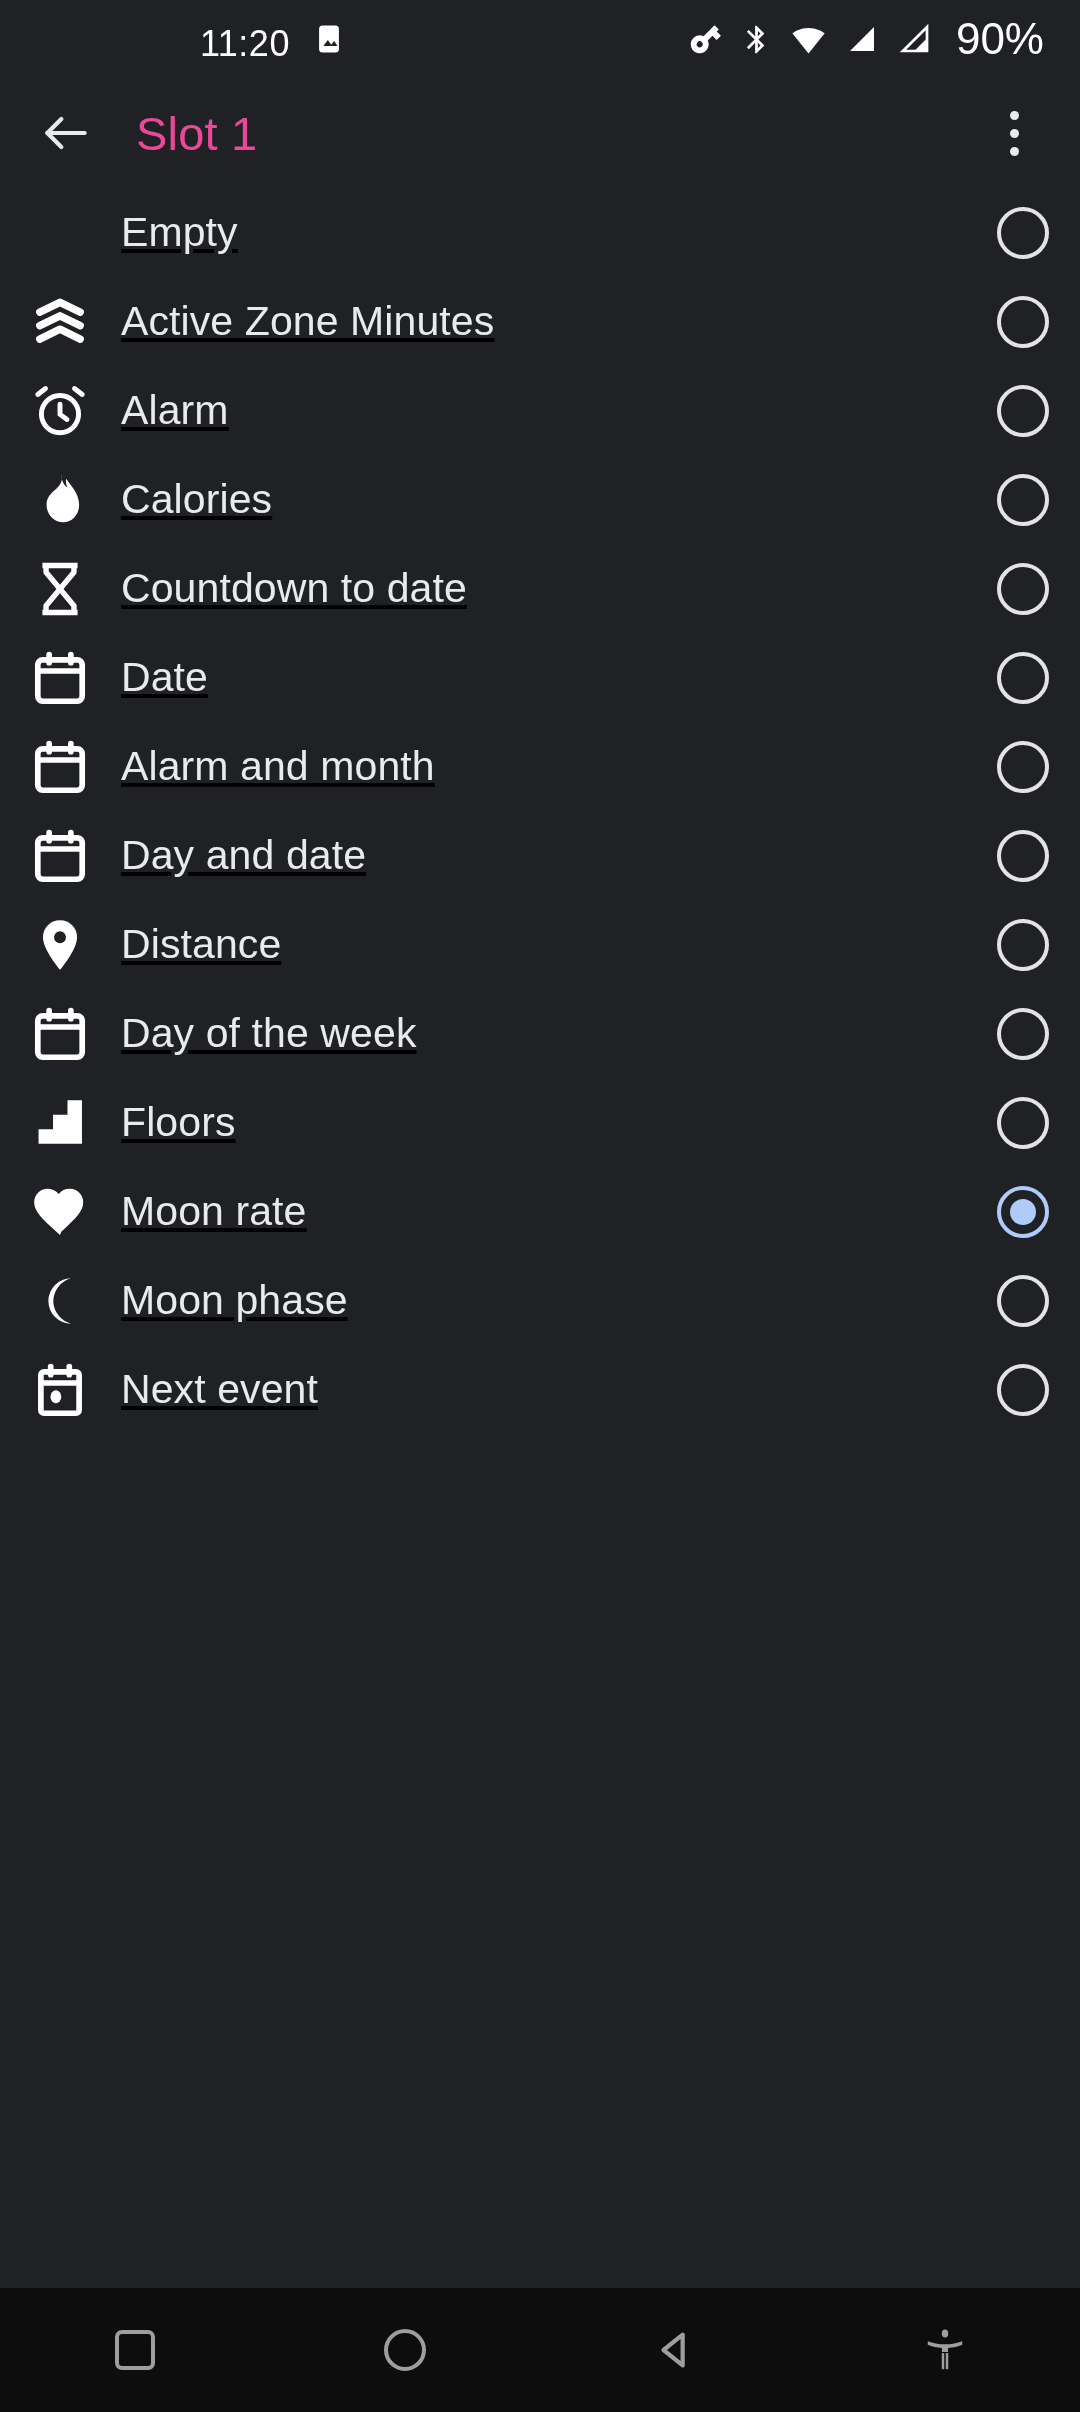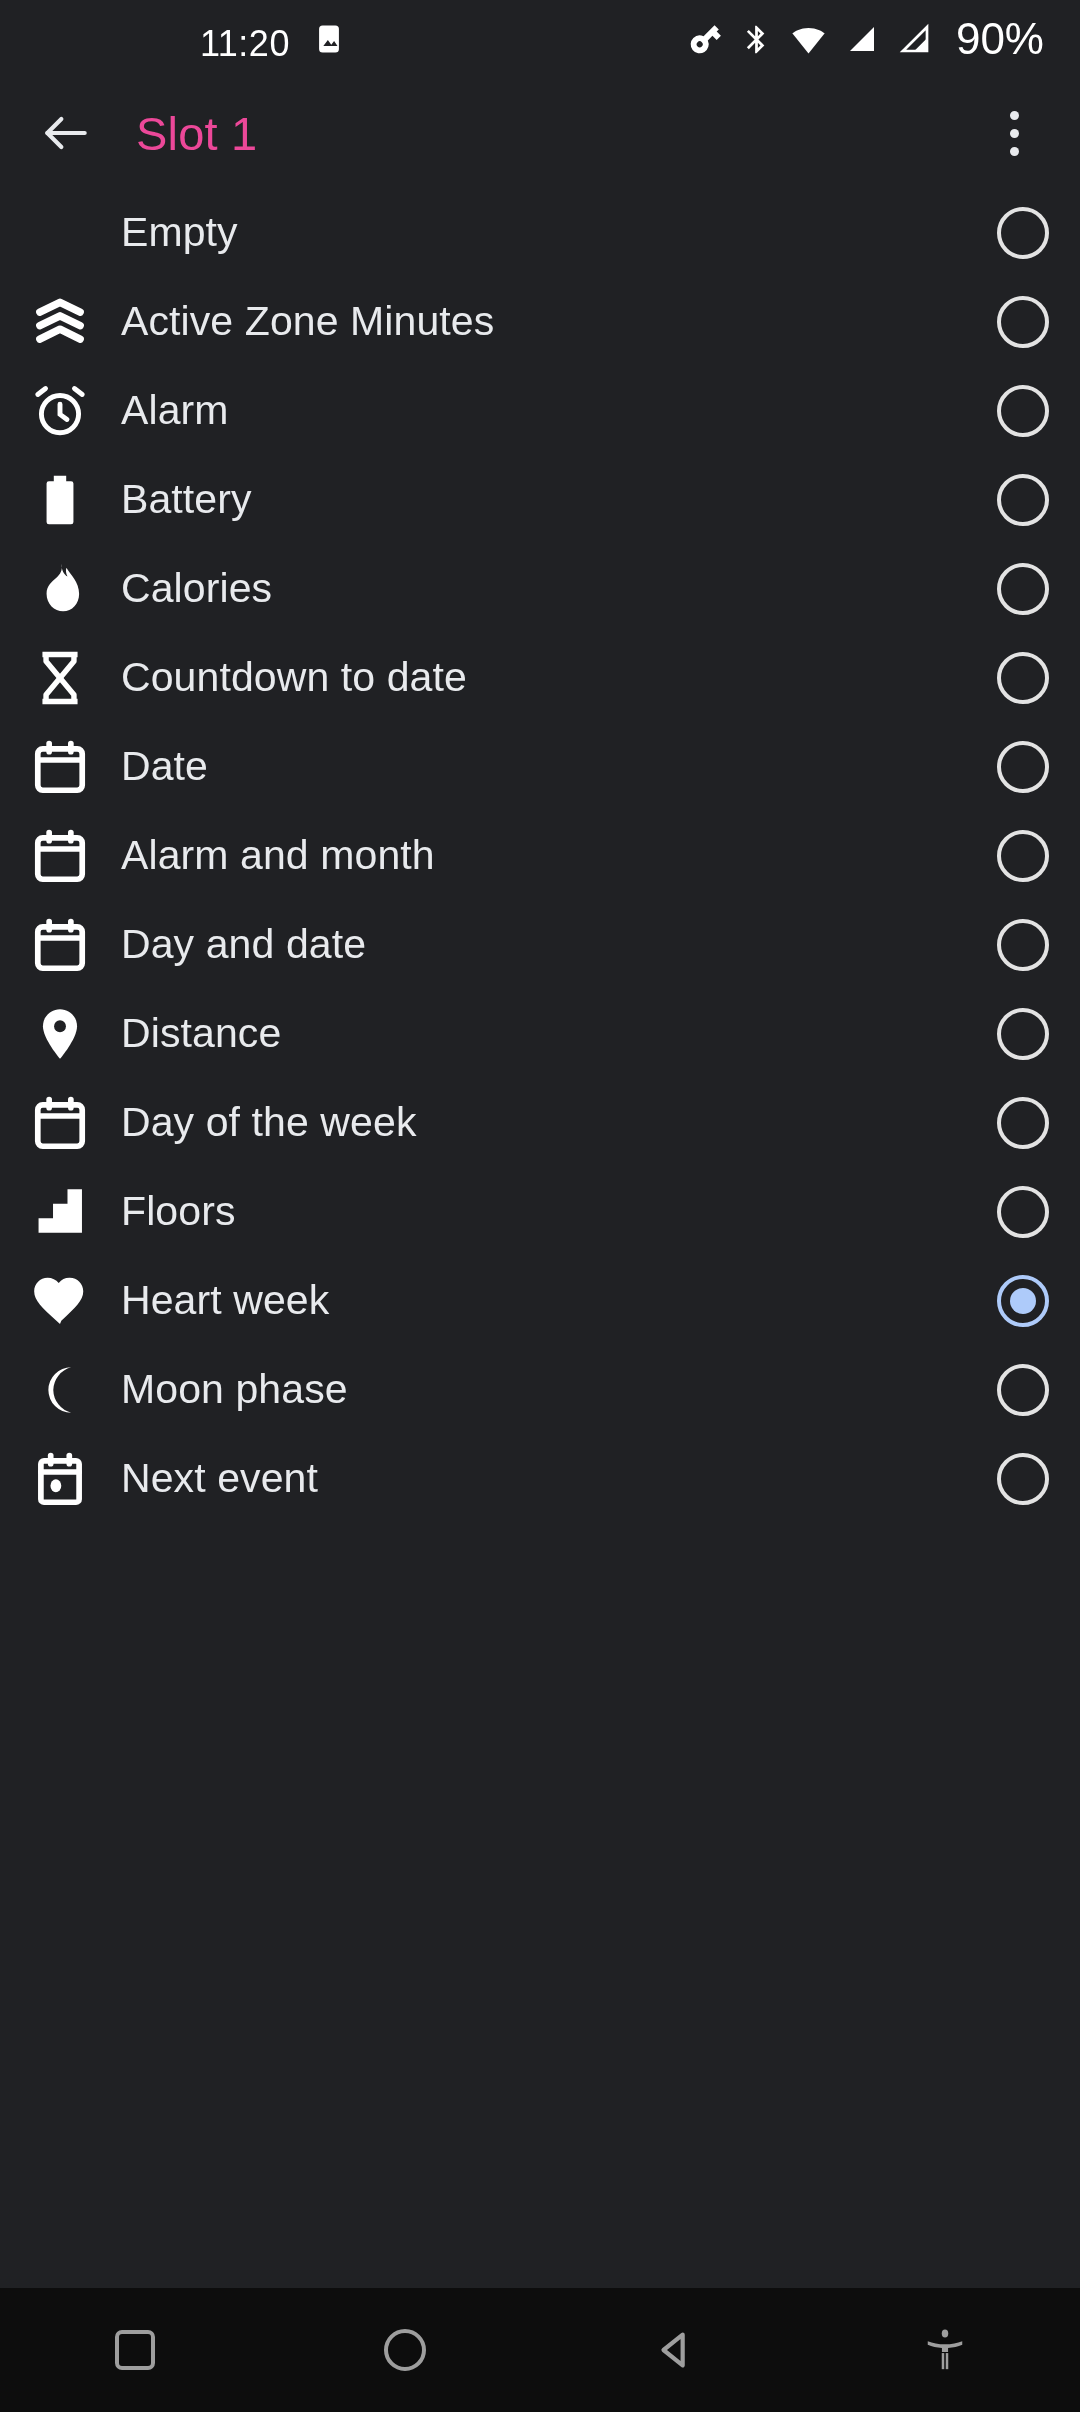--- a/index.html
+++ b/index.html
@@ -35,20 +35,21 @@
   .overflow-btn{
     margin-left:auto; margin-right:22px; width:88px; height:88px;
     display:flex; flex-direction:column; align-items:center; justify-content:center; gap:9px;
   }
   .dot{ width:9px; height:9px; border-radius:50%; background:#e8eaed; }
 
   
   .list{
     position:absolute; top:188px; left:0; width:1080px; height:2100px;
     overflow:hidden;
+    text-decoration:underline;
   }
   .row{
     position:relative; width:1080px; height:89px;
     display:flex; align-items:center;
   }
   .row-icon{
     width:120px; min-width:120px; height:89px;
     display:flex; align-items:center; justify-content:center;
   }
   .row-label{
@@ -175,31 +176,20 @@
           </svg>
         </div>
         <div class="row-label">Alarm</div>
         <div class="radio">
           <span class="ring"></span>
         </div>
       </div>
       <div class="row">
         <div class="row-icon">
           <svg width="62" height="62" viewBox="0 0 24 24">
-            <path d="M9.6 2.6h4.8v2.1h1.9a.9.9 0 0 1 .9.9v14.9a.9.9 0 0 1-.9.9H7.7a.9.9 0 0 1-.9-.9V5.6a.9.9 0 0 1 .9-.9h1.9V2.6z" fill="#ffffff"></path>
-          </svg>
-        </div>
-        <div class="row-label">Battery</div>
-        <div class="radio">
-          <span class="ring"></span>
-        </div>
-      </div>
-      <div class="row">
-        <div class="row-icon">
-          <svg width="62" height="62" viewBox="0 0 24 24">
             <path d="M12.6 2.2c.5 2.6-.5 4-1.9 5.3-1.7 1.6-3.9 3-3.9 6.3 0 4 3 6.8 6.4 6.8 3.5 0 6.2-2.9 6.2-6.7 0-4.5-3.3-7.4-4.9-10.1-.4.9-.2 2.2.4 3.4-1.4-.9-2.4-2.6-2.3-5z" fill="#ffffff"></path>
                <path d="M9.8 11.6c-.6 1.1-.9 2.1-.9 3.2 0 1.4.5 2.6 1.3 3.5-2.1-.6-3.1-2.4-2.9-4.3.1-1 .8-1.9 2.5-2.4z" fill="#ffffff"></path>
           </svg>
         </div>
         <div class="row-label">Calories</div>
         <div class="radio">
           <span class="ring"></span>
         </div>
       </div>
       <div class="row">
@@ -304,21 +294,21 @@
         <div class="radio">
           <span class="ring"></span>
         </div>
       </div>
       <div class="row">
         <div class="row-icon">
           <svg width="62" height="62" viewBox="0 0 24 24">
             <path d="M12 20.9l-1.5-1.4C5.2 14.7 2 11.8 2 8.2 2 5.3 4.3 3 7.2 3c1.7 0 3.3.8 4.3 2A5.3 5.3 0 0 1 15.8 3C18.7 3 21 5.3 21 8.2c0 3.6-3.2 6.5-8.5 11.4L12 20.9z" fill="#ffffff"></path>
           </svg>
         </div>
-        <div class="row-label">Heart week</div>
+        <div class="row-label">Moon rate</div>
         <div class="radio">
           <span class="ring sel"></span>
         </div>
       </div>
       <div class="row">
         <div class="row-icon">
           <svg width="62" height="62" viewBox="0 0 24 24">
             <path d="M16.3 3.2A9.3 9.3 0 0 0 9.4 12a9.3 9.3 0 0 0 6.9 8.8 7.6 7.6 0 1 1 0-17.6z" fill="#ffffff"></path>
           </svg>
         </div>

